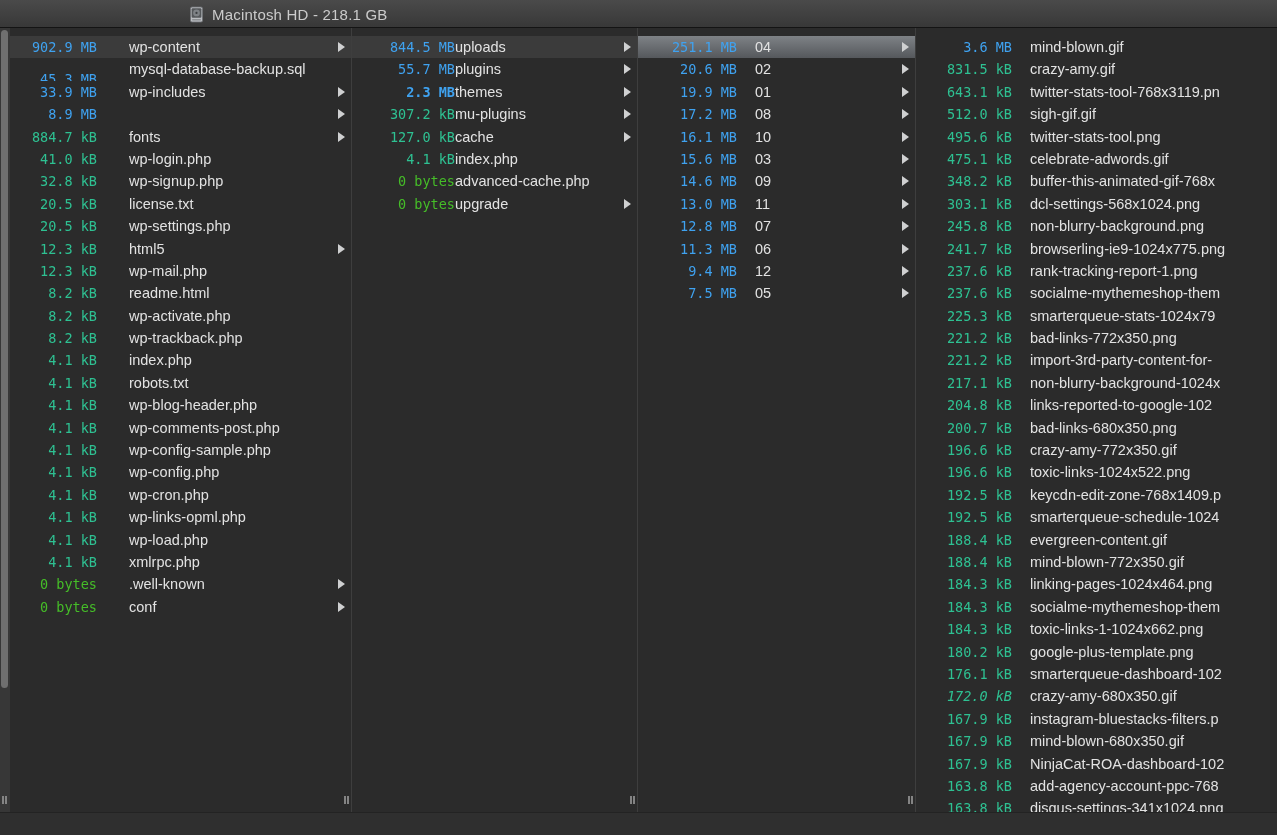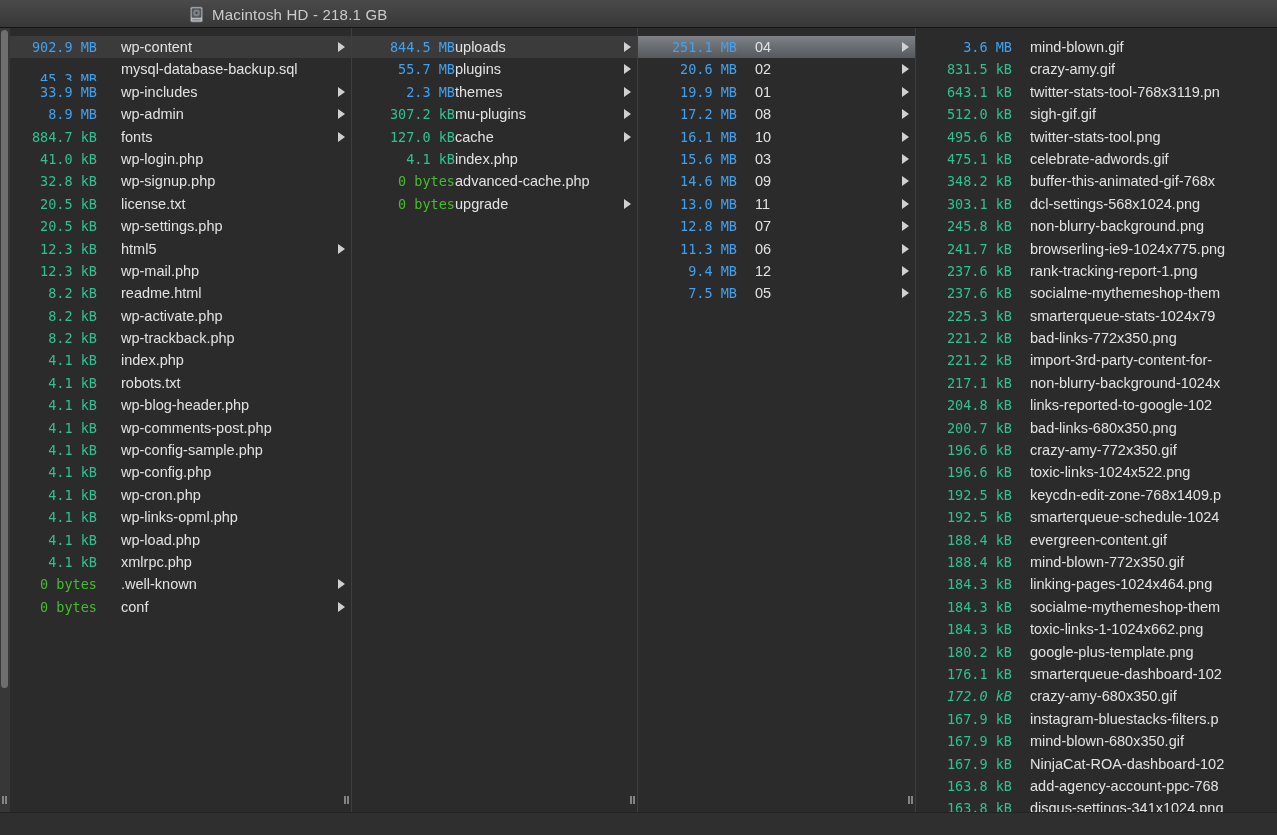--- a/index.html
+++ b/index.html
@@ -73,21 +73,21 @@
     font-family:"DejaVu Sans Mono",monospace;font-size:13.5px;
     text-align:right;flex:none;letter-spacing:0;
   }
   .col0 .size{width:87px;}
   .col1 .size{width:103px;}
   .col2 .size{width:99px;}
   .col3 .size{width:96px;}
   .fname{
     font-size:14.5px;color:var(--filename);flex:1;overflow:hidden;
   }
-  .col0 .fname{margin-left:24px;}
+  .col0 .fname{margin-left:32px;}
   .col1 .fname{}
   .col2 .fname{margin-left:18px;}
   .col3 .fname{margin-left:18px;}
   .tri{
     position:absolute;right:6px;top:6px;width:0;height:0;flex:none;
     border-top:5px solid transparent;border-bottom:5px solid transparent;
     border-left:7px solid #cfd0d1;
   }
   
   .bottombar{
@@ -129,21 +129,20 @@
             <span class="size" style="color: var(--size-mb); margin-top: 20px;">45.3 MB</span>
             <span class="fname">mysql-database-backup.sql</span>
           </div>
           <div class="row">
             <span class="size" style="color: var(--size-mb);">33.9 MB</span>
             <span class="fname">wp-includes</span>
             <span class="tri"></span>
           </div>
           <div class="row">
             <span class="size" style="color: var(--size-mb);">8.9 MB</span>
-            <span class="fname">wp-admin</span>
             <span class="tri"></span>
           </div>
           <div class="row">
             <span class="size" style="color: var(--size-kb);">884.7 kB</span>
             <span class="fname">fonts</span>
             <span class="tri"></span>
           </div>
           <div class="row">
             <span class="size" style="color: var(--size-kb);">41.0 kB</span>
             <span class="fname">wp-login.php</span>
@@ -237,21 +236,21 @@
             <span class="size" style="color: var(--size-mb);">844.5 MB</span>
             <span class="fname">uploads</span>
             <span class="tri"></span>
           </div>
           <div class="row">
             <span class="size" style="color: var(--size-mb);">55.7 MB</span>
             <span class="fname">plugins</span>
             <span class="tri"></span>
           </div>
           <div class="row">
-            <span class="size" style="color: var(--size-mb);">2.3 MB</span>
+            <span class="size" style="color: var(--size-mb); font-weight: bold;">2.3 MB</span>
             <span class="fname">themes</span>
             <span class="tri"></span>
           </div>
           <div class="row">
             <span class="size" style="color: var(--size-kb);">307.2 kB</span>
             <span class="fname">mu-plugins</span>
             <span class="tri"></span>
           </div>
           <div class="row">
             <span class="size" style="color: var(--size-kb);">127.0 kB</span>

